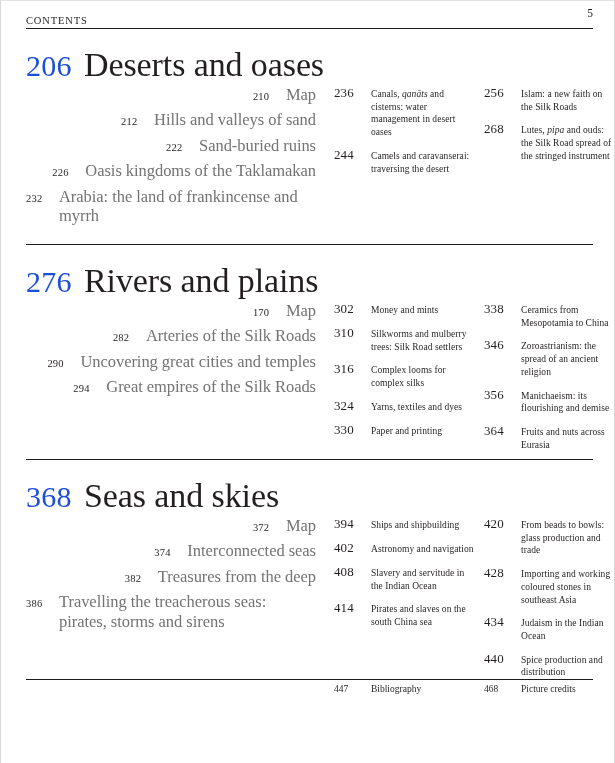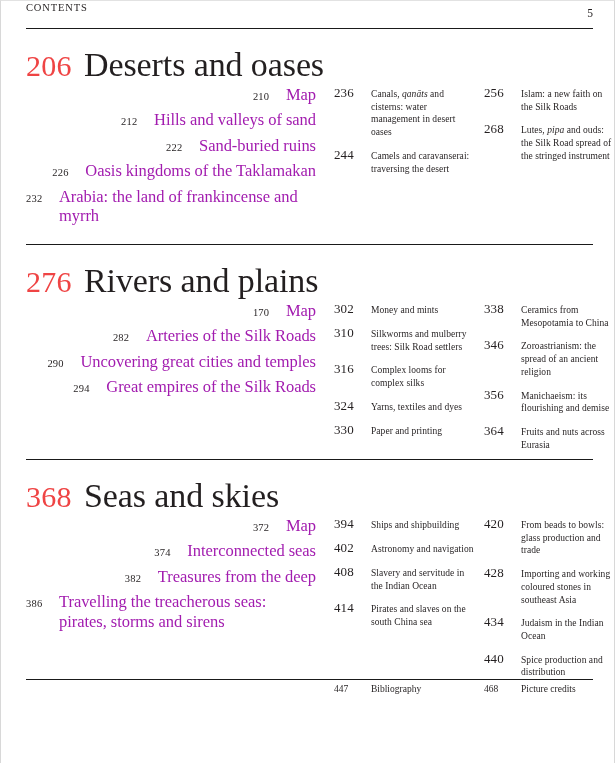--- a/index.html
+++ b/index.html
@@ -33,21 +33,21 @@
   }
 
   
   .runhead {
     position: relative;
     height: 27px;
   }
   .runhead-title {
     position: absolute;
     left: 0;
-    top: 1px;
+    top: 14px;
     font-size: 10.5px;
     letter-spacing: 0.85px;
     color: #231f20;
   }
   .runhead-folio {
     position: absolute;
     right: 0;
     top: 6px;
     font-size: 11.5px;
     color: #231f20;
@@ -68,21 +68,21 @@
     display: flex;
     align-items: baseline;
     padding-top: 19px;
     padding-bottom: 3px;
   }
   .sec-num {
     width: 58px;
     flex: 0 0 58px;
     font-size: 30px;
     line-height: 1;
-    color: #ef4444;
+    color: #1d4ed8;
     letter-spacing: 0.2px;
   }
   .sec-title {
     font-size: 34px;
     line-height: 1;
     color: #231f20;
     letter-spacing: -0.1px;
   }
 
   
@@ -110,21 +110,21 @@
   .col-main .e-num {
     flex: 0 0 33px;
     width: 33px;
     font-size: 10.5px;
     color: #231f20;
     letter-spacing: 0.2px;
   }
   .col-main .e-txt {
     font-size: 16.5px;
     line-height: 1.18;
-    color: #a21caf;
+    color: #737373;
     letter-spacing: -0.05px;
   }
 
   
   .col-side .entry { margin-bottom: 8px; }
   .col-side .e-num {
     flex: 0 0 37px;
     width: 37px;
     font-size: 13px;
     color: #231f20;

